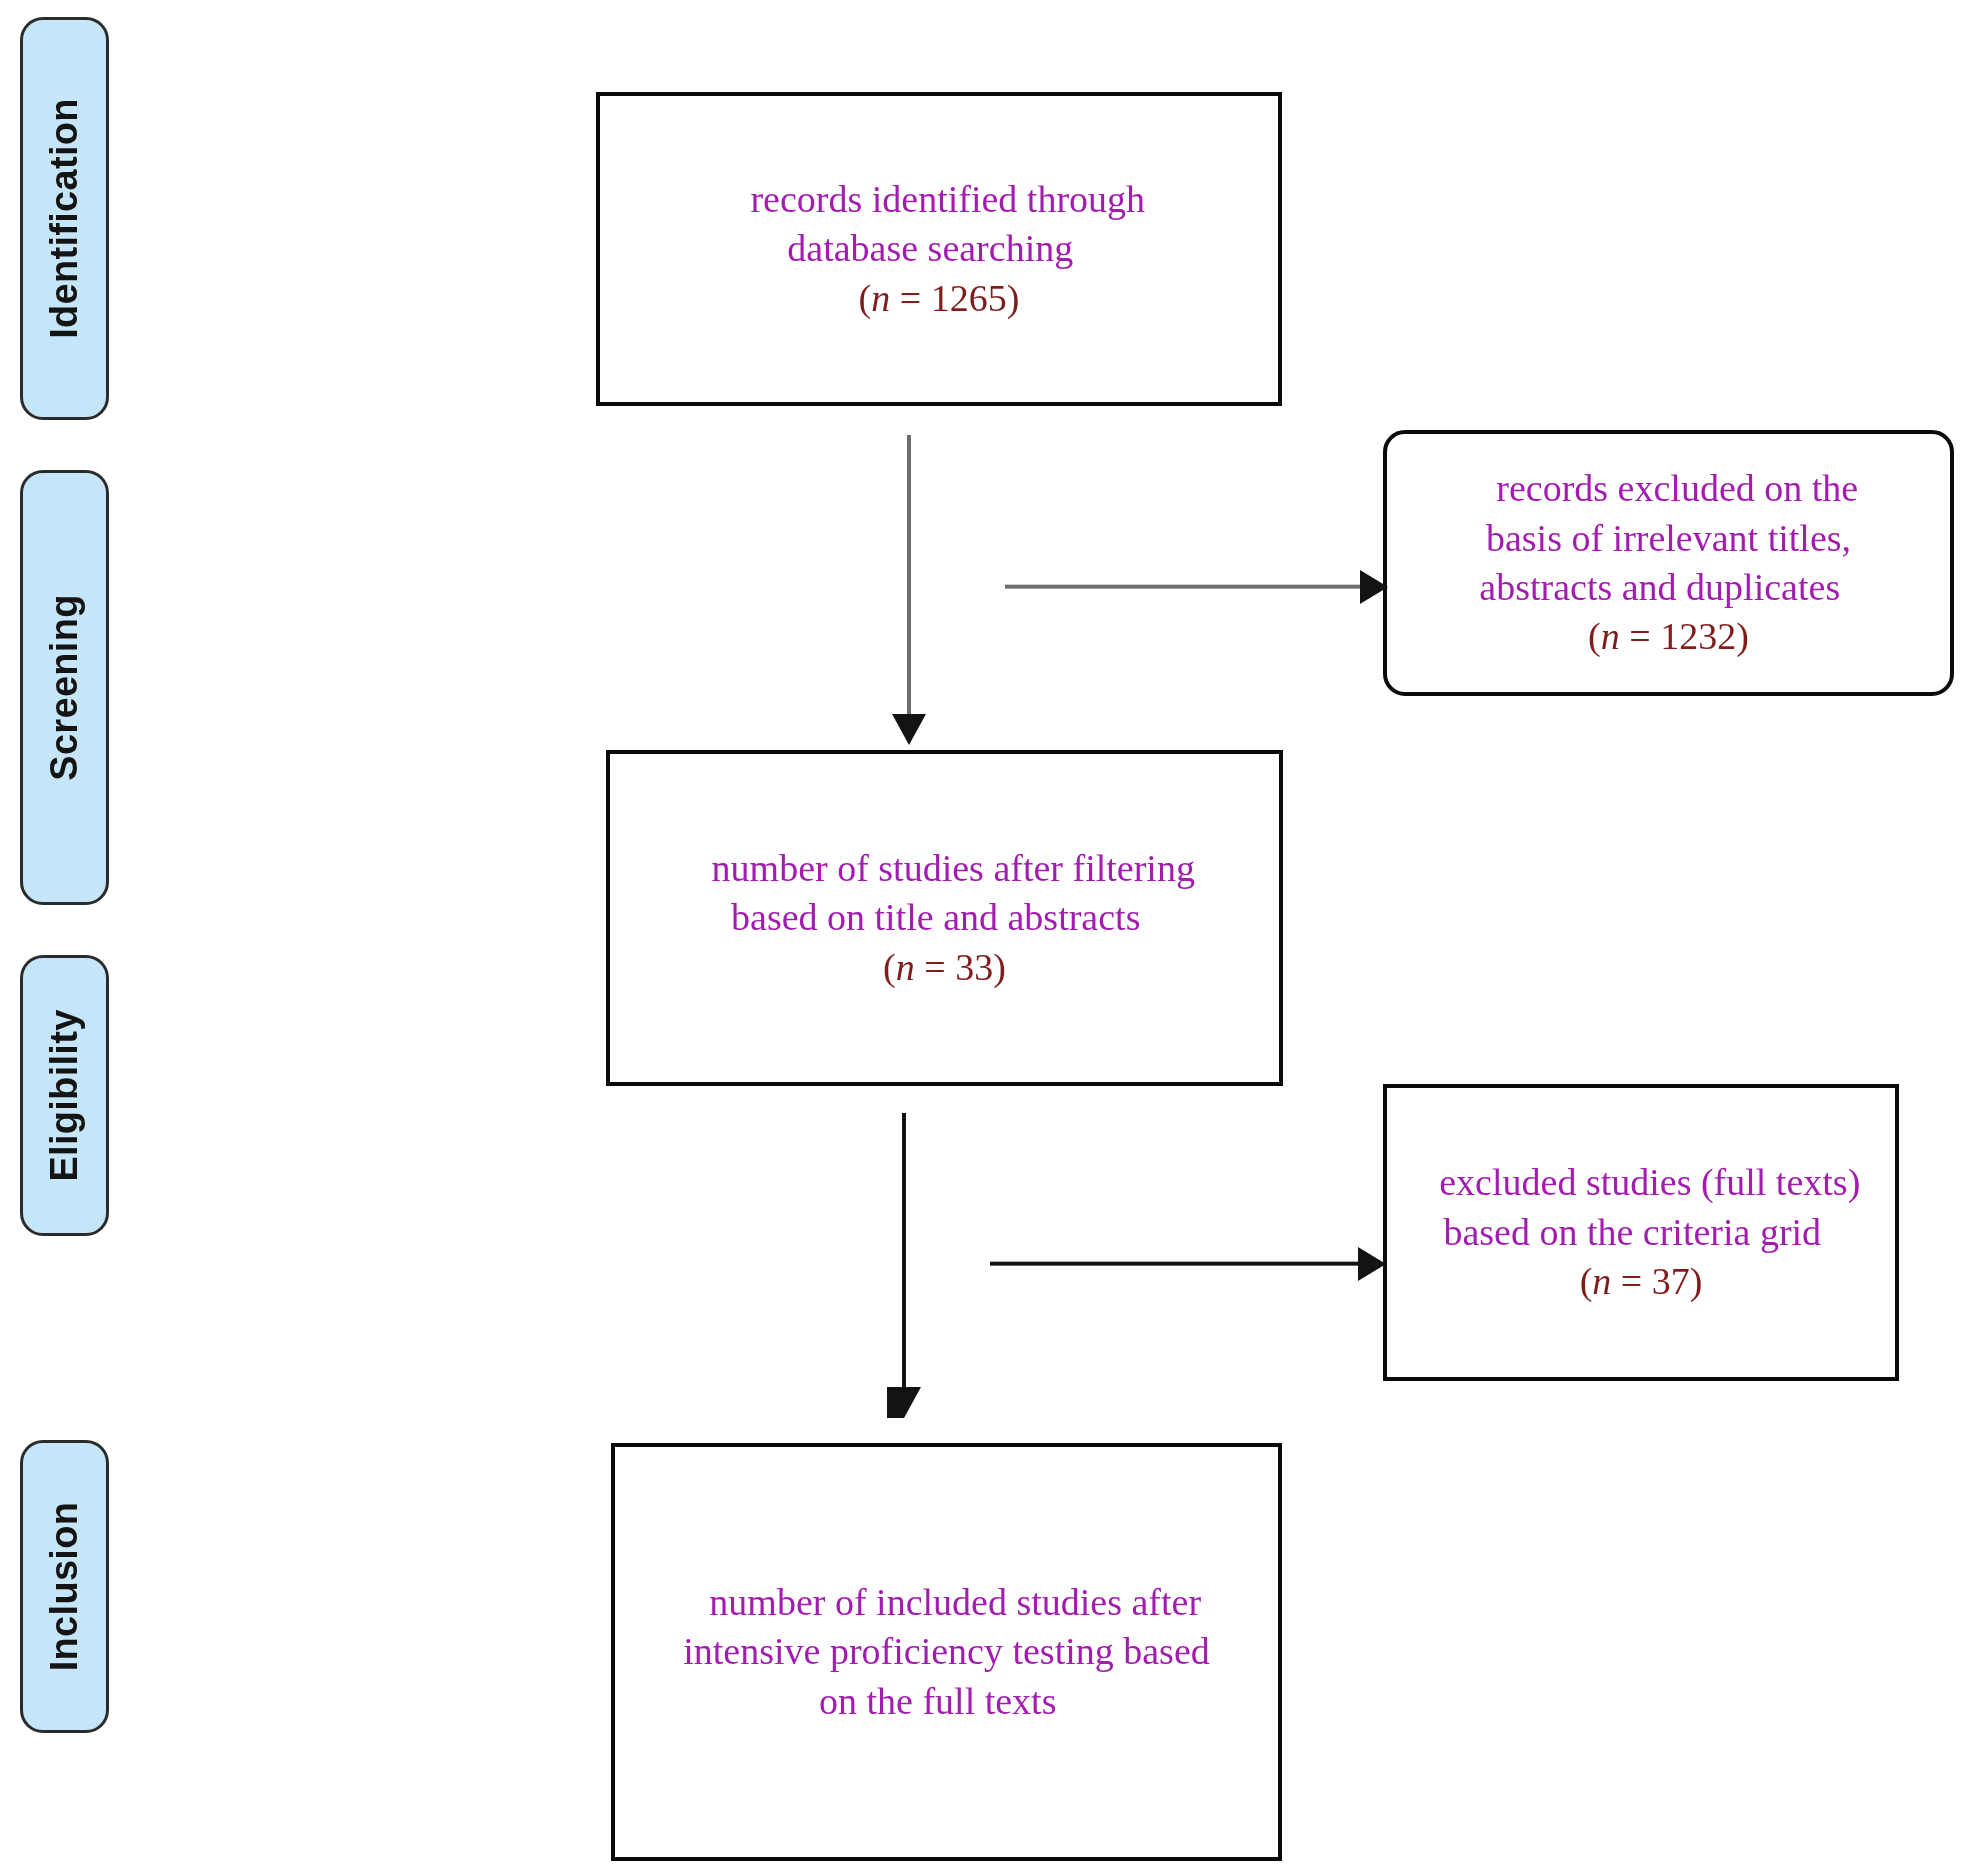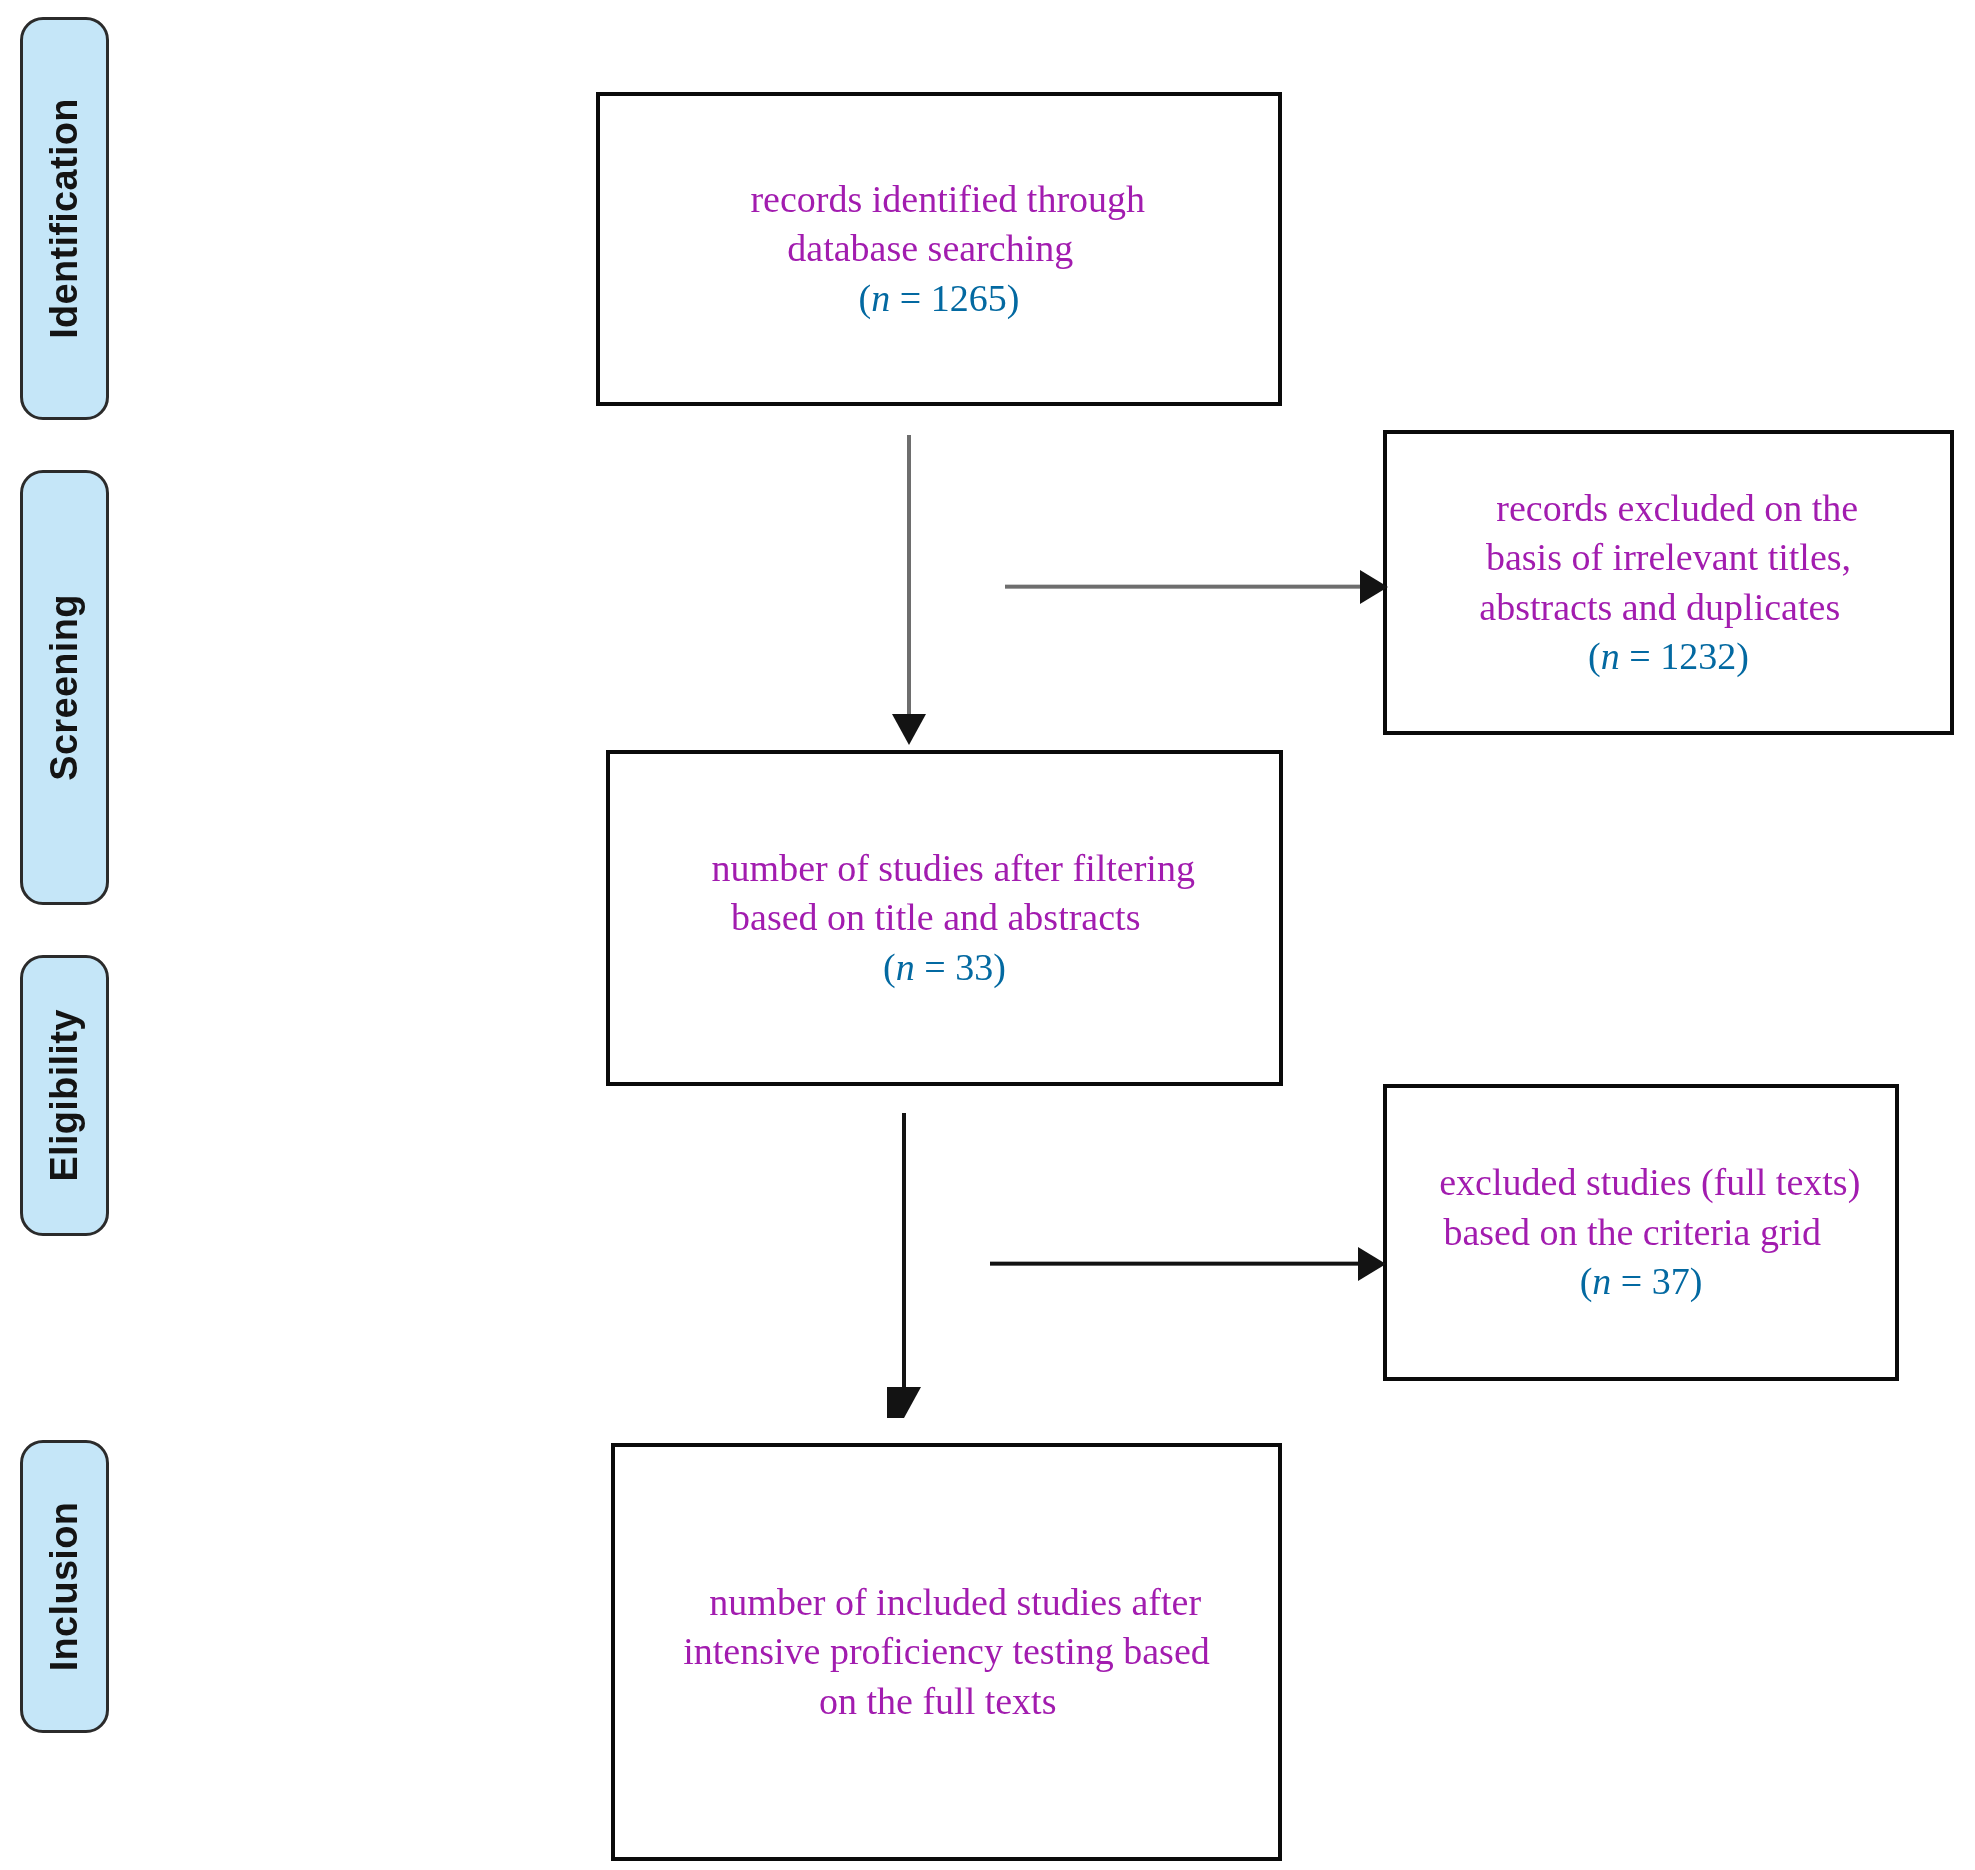--- a/index.html
+++ b/index.html
@@ -64,27 +64,27 @@
     font-size: 38px;
     line-height: 1.30;
     color: #a21caf;
     padding: 0 17.5px;
     white-space: pre-line;
   }
   .flow-box-count {
     font-family: "Liberation Serif", "DejaVu Serif", serif;
     font-size: 38px;
     line-height: 1.30;
-    color: #0369a1;
+    color: #7f1d1d;
     display: block;
   }
   .italic-n { font-style: italic; }
 
   #box-identified    { left: 596px;  top: 92px;  width: 686px; height: 314px; }
-  #box-excluded-ta   { left: 1383px; top: 430px;  width: 571px;  height: 305px; }
+  #box-excluded-ta   { left: 1383px; top: 430px;  width: 571px;  height: 266px; border-radius: 22px; }
   #box-after-filter  { left: 606px;  top: 750px; width: 677px; height: 336px; }
   #box-excluded-full { left: 1383px; top: 1084px; width: 516px;  height: 297px; }
   #box-included      { left: 611px;  top: 1443px; width: 671px; height: 418px; }
 
   
   .arrow-v, .arrow-h {
     position: absolute;
   }
   .arrow-v .shaft {
     position: absolute;

